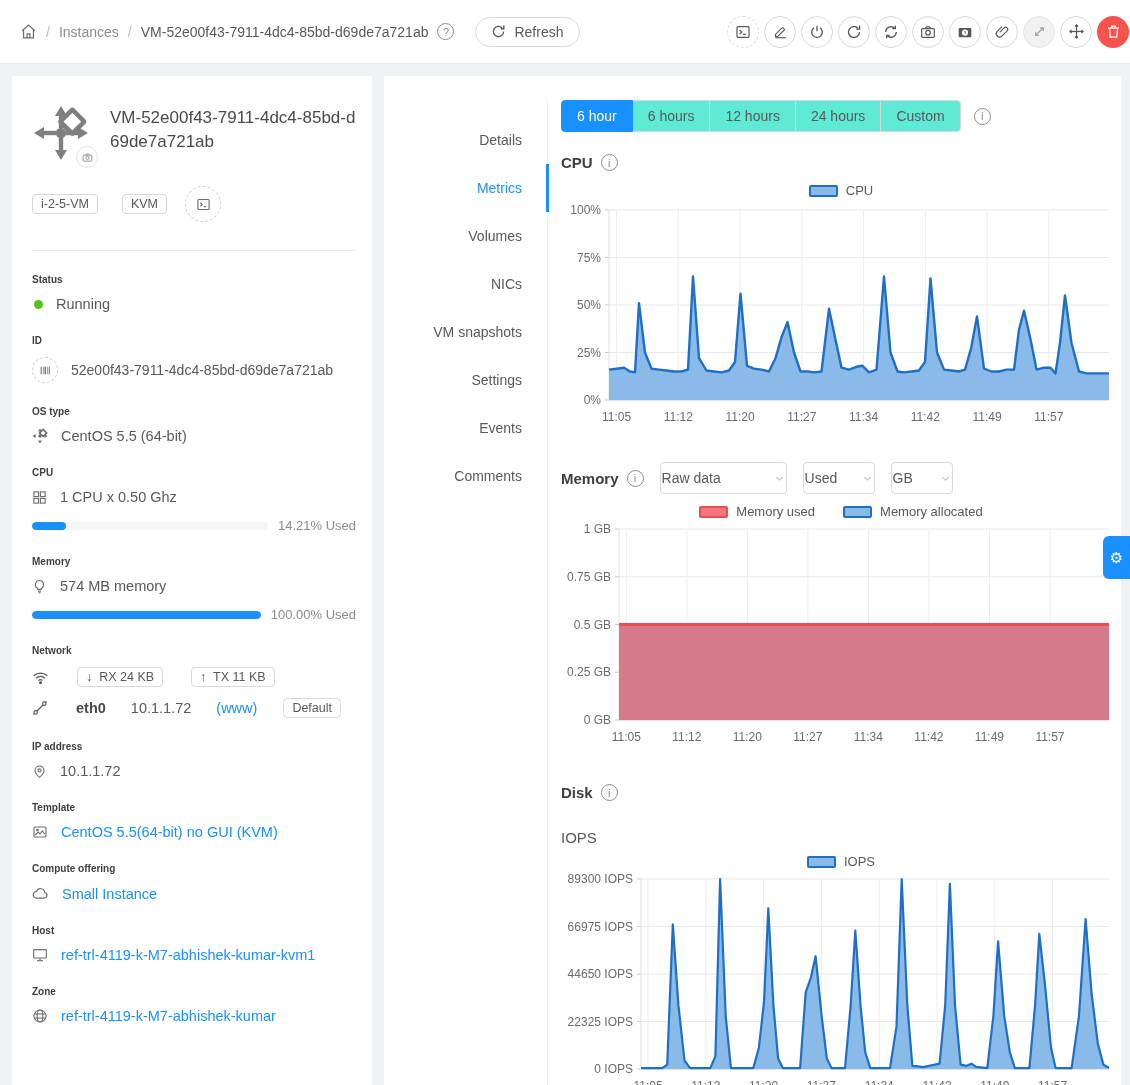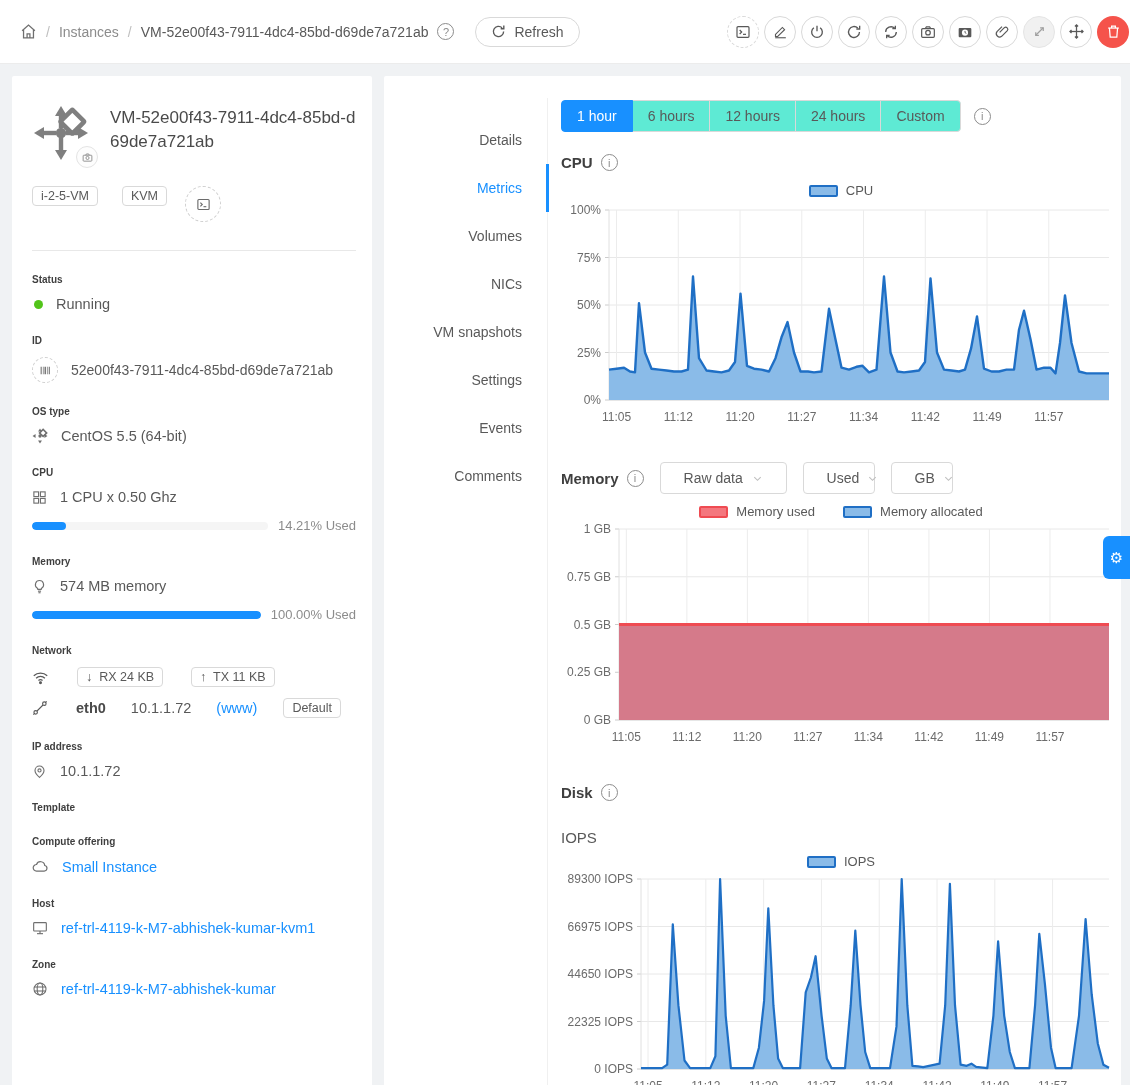--- a/index.html
+++ b/index.html
@@ -25,21 +25,21 @@
   .page{display:flex;gap:12px;padding:12px;align-items:flex-start}
   .card{background:#fff;border-radius:2px}
   .left-card{width:360px;min-height:1020px;padding:28px 16px 20px 20px;flex:none}
   .right-card{flex:1;min-height:1020px;display:flex;padding-top:22px}
 
   
   .vm-head{display:flex;gap:20px;align-items:flex-start}
   .logo-wrap{position:relative;width:58px;flex:none}
   .cam-badge{position:absolute;right:-8px;bottom:-6px;width:22px;height:22px;background:#fdfdfd;border:1px solid #e4e4e4;border-radius:50%;display:flex;align-items:center;justify-content:center;color:#8c8c8c}
   .vm-title{font-size:17px;color:#4a4a4a;line-height:1.4;word-break:break-all;font-weight:400;margin-top:2px}
-  .tag-row{display:flex;align-items:flex-start;margin:24px 0 0}
+  .tag-row{display:flex;align-items:center;margin:24px 0 0}
   .tag{border:1px solid #d9d9d9;border-radius:4px;padding:2px 8px;font-size:12.5px;color:#595959;background:#fff;white-space:nowrap}
   .tag + .tag{margin-left:24px}
   .console-circle{width:36px;height:36px;border:1px dashed #cfcfcf;border-radius:50%;display:flex;align-items:center;justify-content:center;color:#6b6b6b;margin-left:18px;background:#fff}
   .divider{border:none;border-top:1px solid #e8e8e8;margin:28px 0 0}
   .section{margin-top:23px}
   .sec-label{font-weight:bold;font-size:10px;color:#3f3f3f;margin-bottom:11px}
   .sec-value{display:flex;align-items:center;gap:13px;font-size:14.5px;color:#595959}
   .sec-value .ico{color:#6f6f6f;flex:none;display:flex}
   .link{color:#1890ff;text-decoration:none}
   .dot{width:9px;height:9px;border-radius:50%;background:#52c41a;flex:none;margin-left:2px}
@@ -66,21 +66,21 @@
   .seg-btn.last{border-radius:0 4px 4px 0}
   .seg-btn.active{background:#1890ff;border-color:#1890ff;color:#fff;position:relative;z-index:1}
   .range-row .icircle{margin-left:13px}
   .chart-block{margin-top:26px}
   .chart-title-row{display:flex;align-items:center;gap:8px}
   .chart-title{font-weight:bold;font-size:15px;color:#3f3f3f}
   .sub-title{font-size:15px;color:#595959;margin-top:28px}
   .legend{display:flex;justify-content:center;gap:28px;align-items:center;margin-top:12px;font-size:13px;color:#595959}
   .legend-item{display:inline-flex;align-items:center;gap:8px;cursor:pointer}
   .swatch{width:29px;height:12px;border-radius:2px;border:2px solid;display:inline-block}
-  .select{height:32px;border:1px solid #d9d9d9;border-radius:4px;display:inline-flex;align-items:center;justify-content:space-between;padding:0 23px;color:#595959;font-size:14px;background:#fff;gap:8px;cursor:pointer}
+  .select{height:32px;border:1px solid #d9d9d9;border-radius:4px;display:inline-flex;align-items:center;justify-content:space-between;padding:0 1px;color:#595959;font-size:14px;background:#fff;gap:8px;cursor:pointer}
   .select .chev{color:#bfbfbf;display:flex}
   .mem-head{display:flex;align-items:center;gap:8px}
   .mem-head .select{margin-left:8px}
   .mem-head .select:first-of-type{margin-left:16px}
 
   .float-gear{position:fixed;right:0;top:536px;width:27px;height:43px;background:#1890ff;border:none;border-radius:6px 0 0 6px;color:#fff;display:flex;align-items:center;justify-content:center;padding:0}
   .float-gear span{font-family:"DejaVu Sans",sans-serif;font-size:15px}
 </style>
 </head>
 <body>
@@ -377,20 +377,30 @@
               <path d="M12 21.5s-7.2-6.2-7.2-11A7.2 7.2 0 0 1 19.2 10.5c0 4.8-7.2 11-7.2 11z"></path>
               <circle cx="12" cy="10.3" r="2.5"></circle>
             </svg>
         </span>
         <span>10.1.1.72</span>
       </div>
     </div>
 
     <div class="section">
       <div class="sec-label">Template</div>
+      <div class="sec-value">
+        <span class="ico">
+          <svg width="16" height="16" viewBox="0 0 24 24" fill="none" stroke="currentColor" stroke-width="1.7">
+              <rect x="3" y="4.5" width="18" height="15" rx="1.5"></rect>
+              <path d="M5 16.5l4-4.5 3 3 3.5-4.5 3.5 4.5"></path>
+              <circle cx="8.2" cy="9" r="1.2"></circle>
+            </svg>
+        </span>
+        <a class="link">CentOS 5.5(64-bit) no GUI (KVM)</a>
+      </div>
     </div>
 
     <div class="section">
       <div class="sec-label">Compute offering</div>
       <div class="sec-value">
         <span class="ico">
           <svg width="17" height="17" viewBox="0 0 24 24" fill="none" stroke="currentColor" stroke-width="1.7">
               <path d="M6.3 18.5h10.9a4 4 0 0 0 .8-7.9 6 6 0 0 0-11.6-1.4 4.3 4.3 0 0 0-.1 9.3z"></path>
             </svg>
         </span>
@@ -438,21 +448,21 @@
       <div class="tab">VM snapshots</div>
       <div class="tab">Settings</div>
       <div class="tab">Events</div>
       <div class="tab">Comments</div>
     </nav>
 
     <div class="charts">
 
       <div class="range-row">
         <div class="seg">
-          <button class="seg-btn first active">1 hour</button>
+          <button class="seg-btn first active">6 hour</button>
           <button class="seg-btn">6 hours</button>
           <button class="seg-btn">12 hours</button>
           <button class="seg-btn">24 hours</button>
           <button class="seg-btn last">Custom</button>
         </div>
         <span class="icircle">i</span>
       </div>
 
       <div class="chart-block" style="margin-top:14px">
         <div class="chart-title-row">

